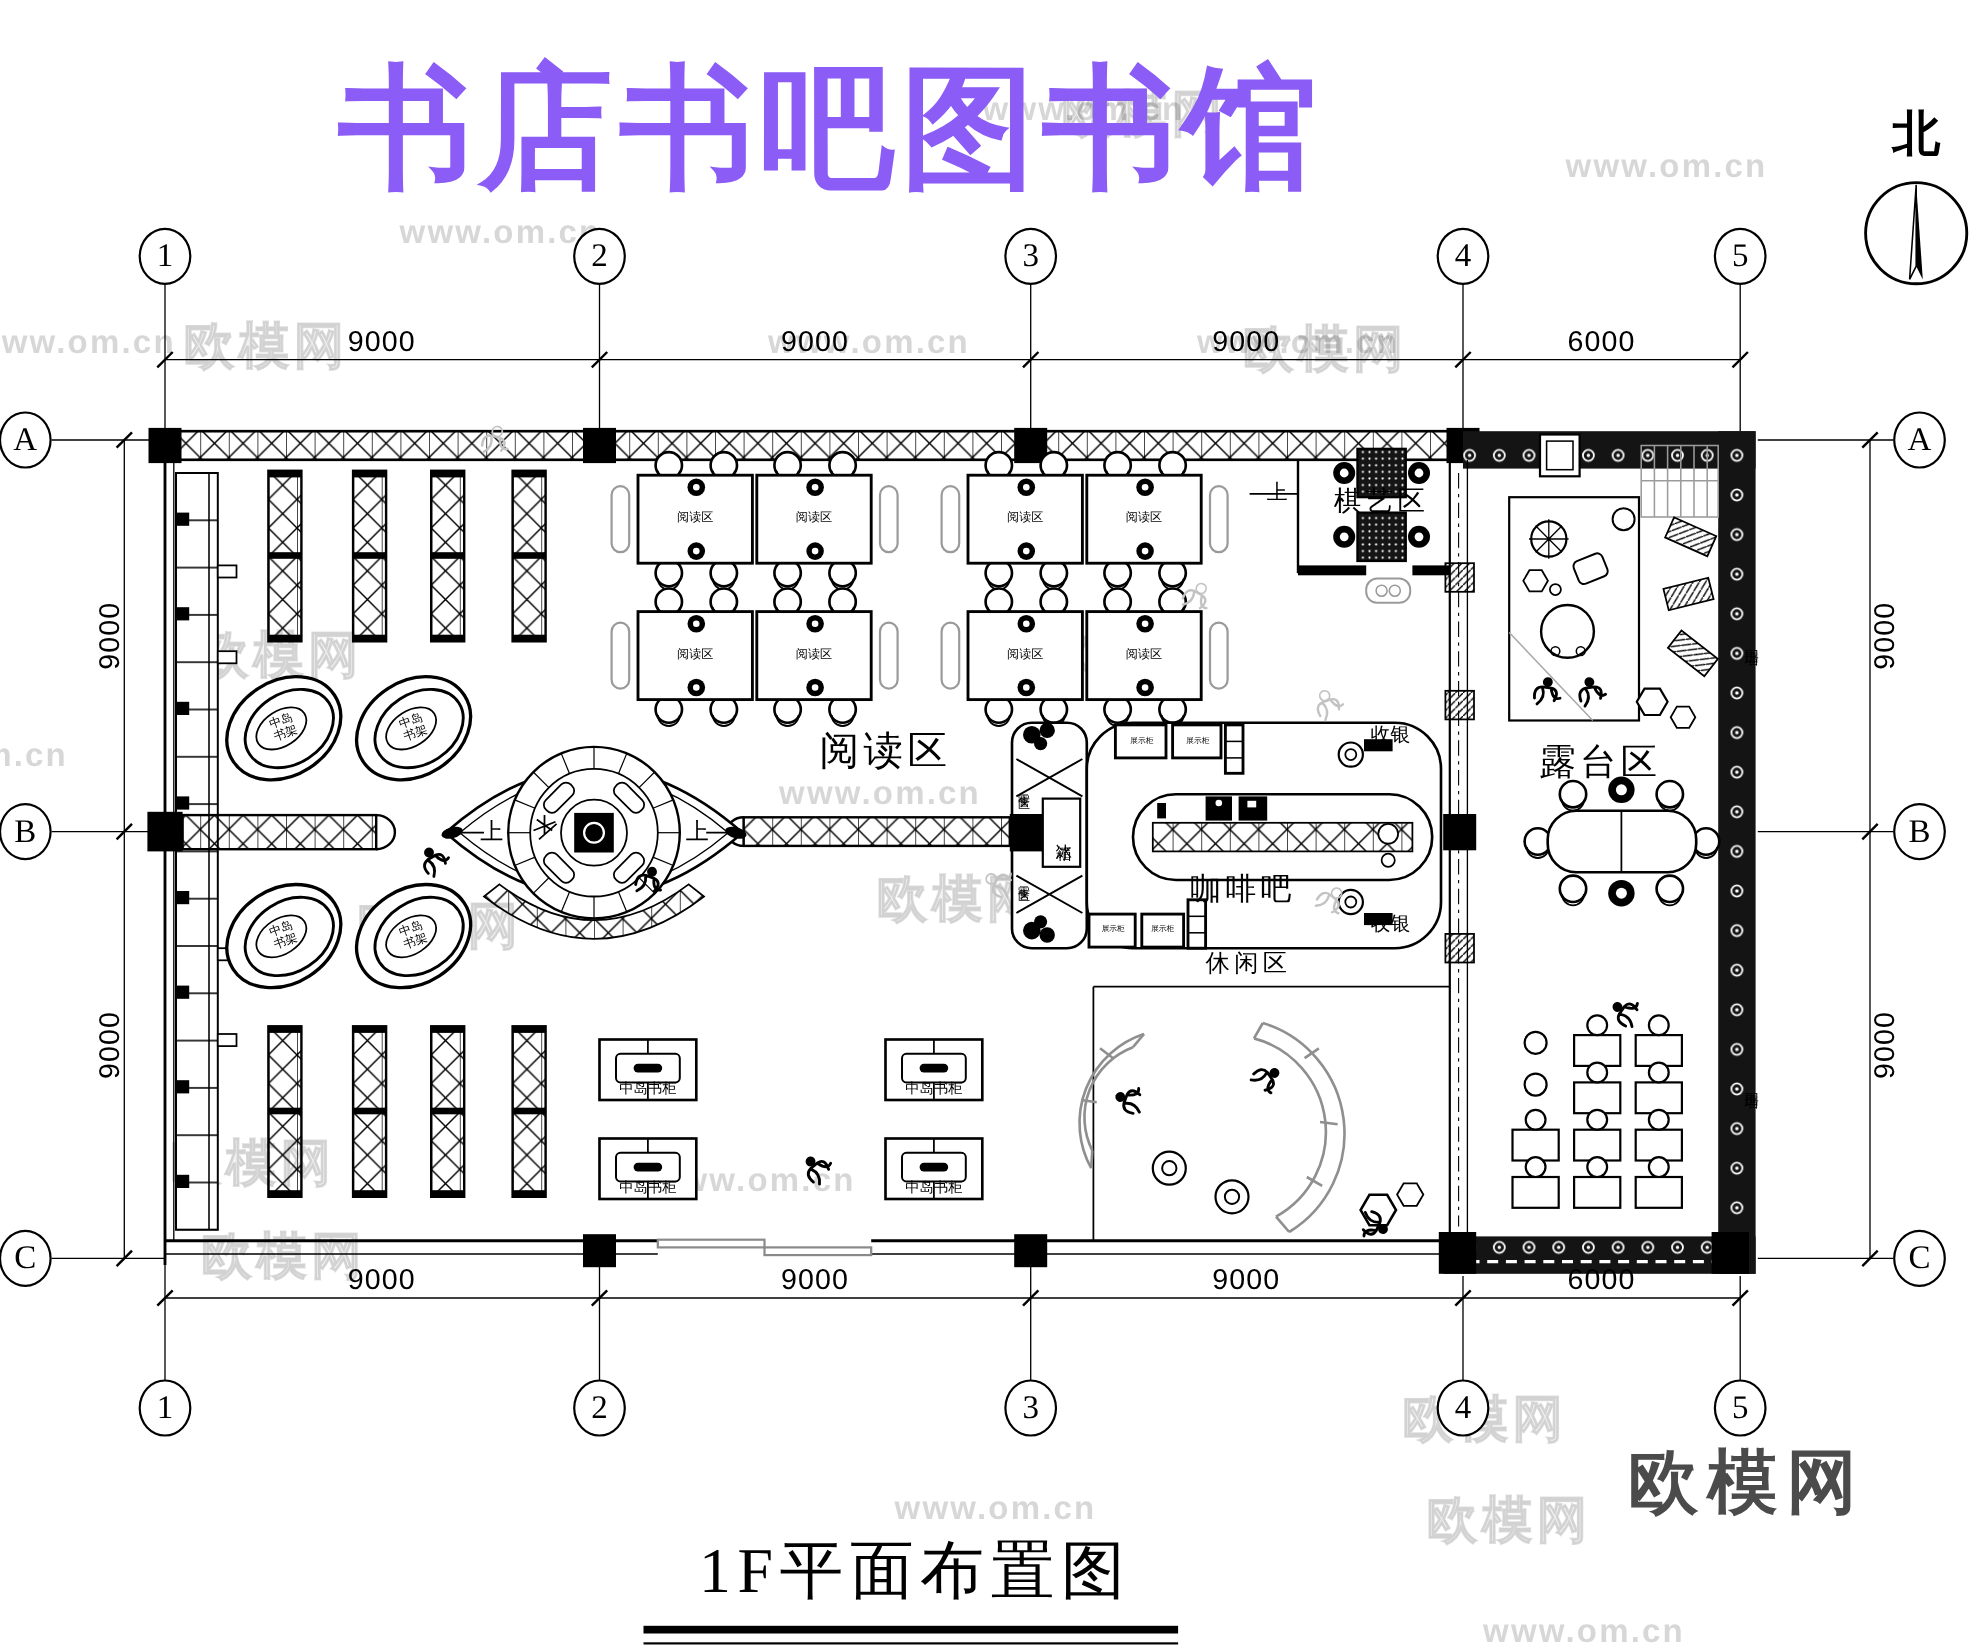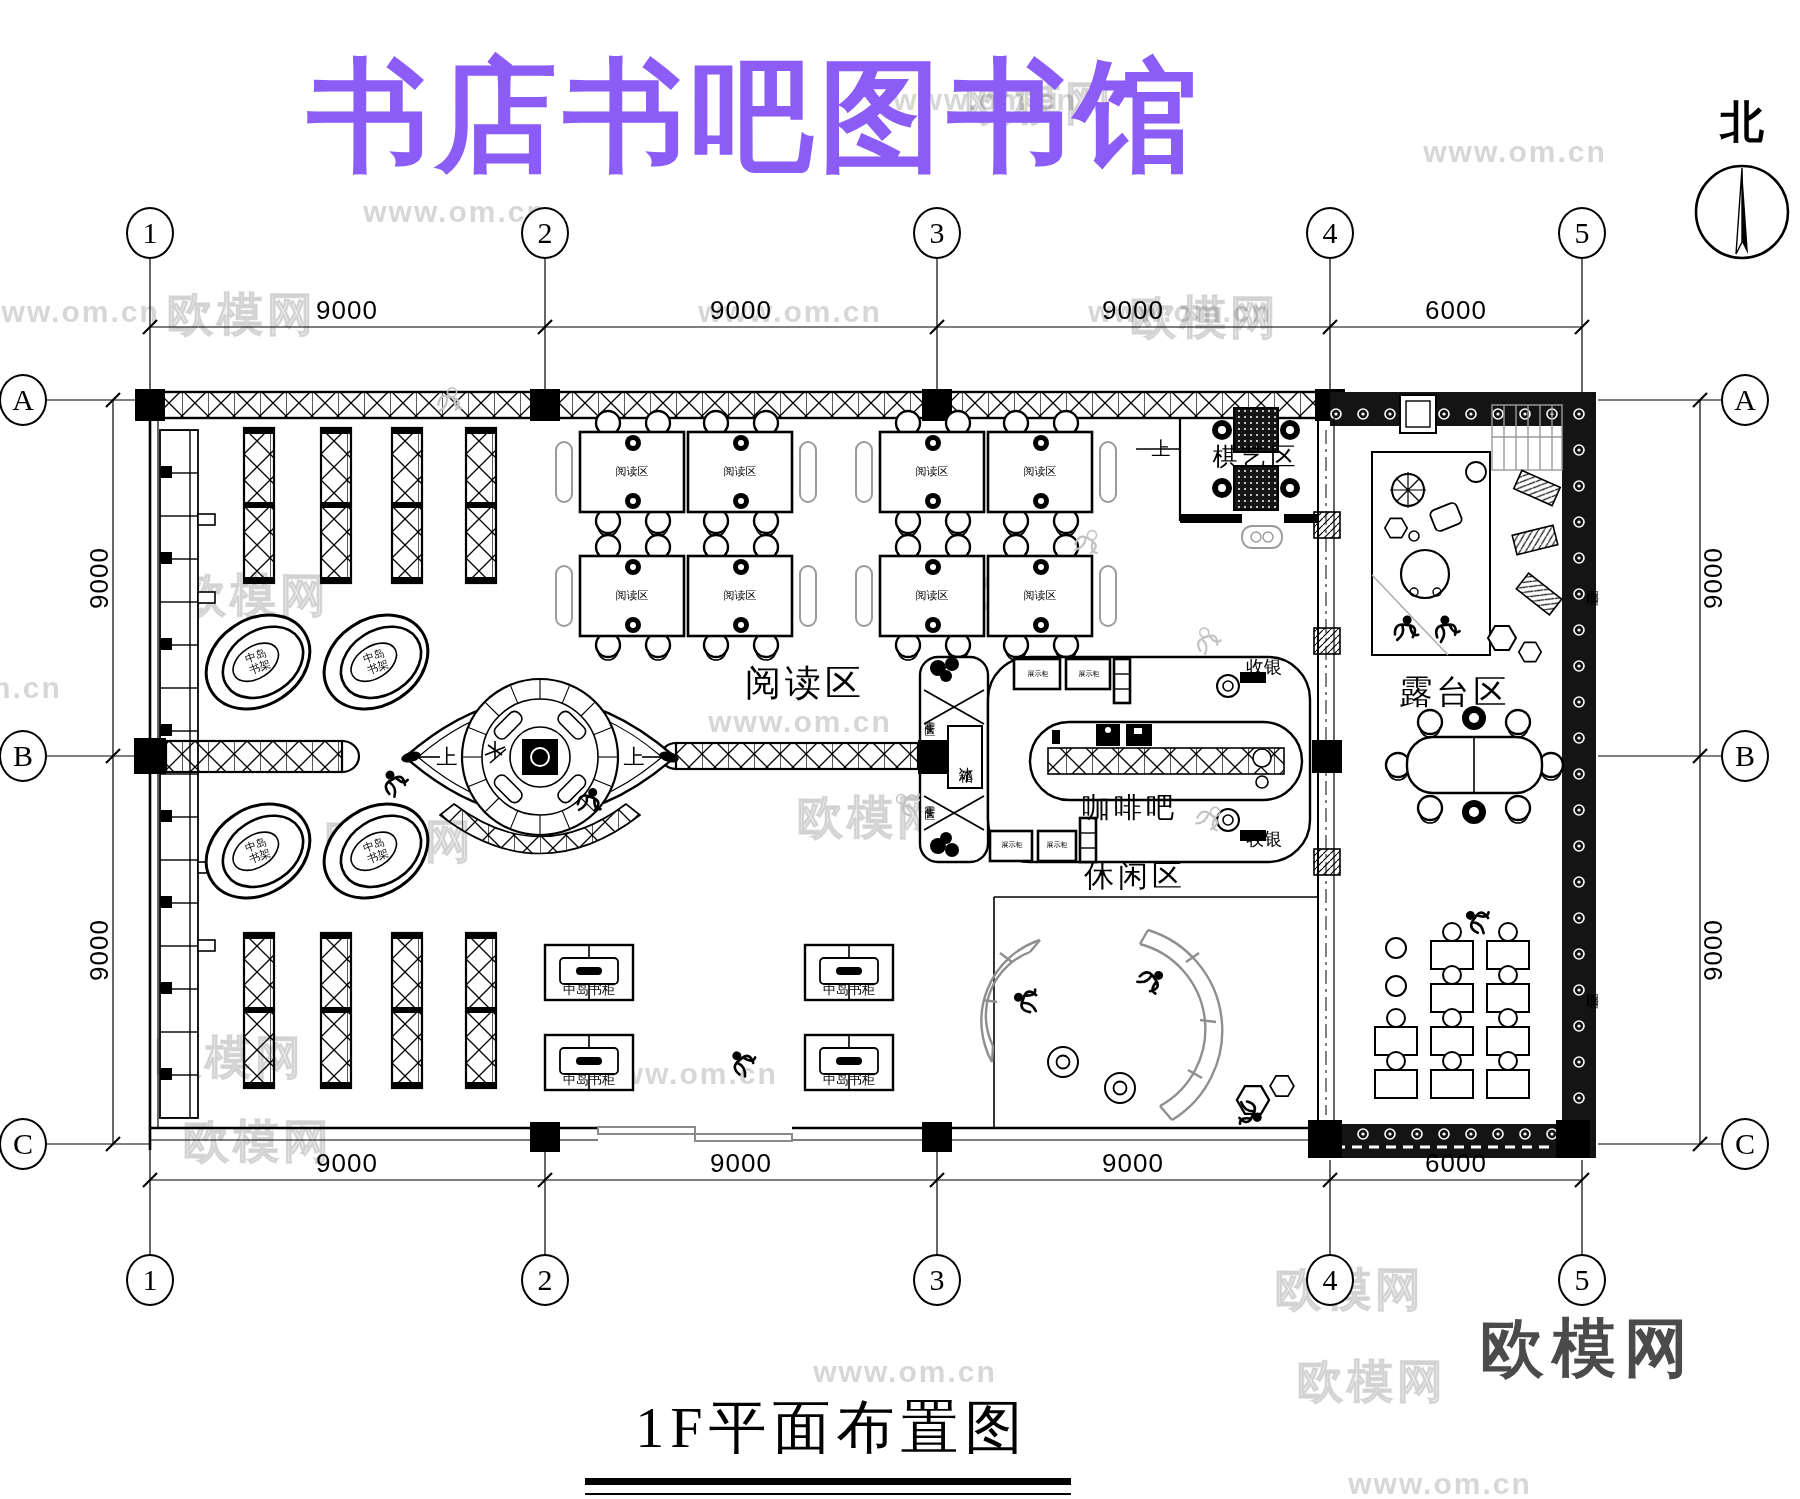--- a/index.html
+++ b/index.html
@@ -555,21 +555,21 @@
   <div class="layer">
       <div class="lbl dim" style="position: absolute; left: 1713px; top: 578px; transform: translate(-50%, -50%) rotate(-90deg);">9000</div>
       <div class="lbl dim" style="position: absolute; left: 1713px; top: 950px; transform: translate(-50%, -50%) rotate(-90deg);">9000</div>
     </div>
 
   <div class="layer">
       <div class="lbl room" style="position: absolute; left: 805px; top: 683px; transform: translate(-50%, -50%); font-size: 36px;">阅读区</div>
       <div class="lbl room" style="position: absolute; left: 1256px; top: 456px; transform: translate(-50%, -50%); font-size: 25px;">棋艺区</div>
       <div class="lbl room" style="position: absolute; left: 1455px; top: 692px; transform: translate(-50%, -50%); font-size: 33px;">露台区</div>
       <div class="lbl room" style="position: absolute; left: 1130px; top: 808px; transform: translate(-50%, -50%); font-size: 28px;">咖啡吧</div>
-      <div class="lbl room" style="position: absolute; left: 1135px; top: 876px; transform: translate(-50%, -50%); font-size: 30px; text-align: right;">休闲区</div>
+      <div class="lbl room" style="position: absolute; left: 1135px; top: 876px; transform: translate(-50%, -50%); font-size: 22px; text-align: right;">休闲区</div>
     </div>
   <div class="layer">
       <div class="lbl" style="position: absolute; left: 632px; top: 472px; transform: translate(-50%, -50%); font-size: 11px;">阅读区</div>
       <div class="lbl" style="position: absolute; left: 740px; top: 472px; transform: translate(-50%, -50%); font-size: 11px;">阅读区</div>
       <div class="lbl" style="position: absolute; left: 932px; top: 472px; transform: translate(-50%, -50%); font-size: 11px;">阅读区</div>
       <div class="lbl" style="position: absolute; left: 1040px; top: 472px; transform: translate(-50%, -50%); font-size: 11px;">阅读区</div>
       <div class="lbl" style="position: absolute; left: 632px; top: 596px; transform: translate(-50%, -50%); font-size: 11px;">阅读区</div>
       <div class="lbl" style="position: absolute; left: 740px; top: 596px; transform: translate(-50%, -50%); font-size: 11px;">阅读区</div>
       <div class="lbl" style="position: absolute; left: 932px; top: 596px; transform: translate(-50%, -50%); font-size: 11px;">阅读区</div>
       <div class="lbl" style="position: absolute; left: 1040px; top: 596px; transform: translate(-50%, -50%); font-size: 11px;">阅读区</div>

